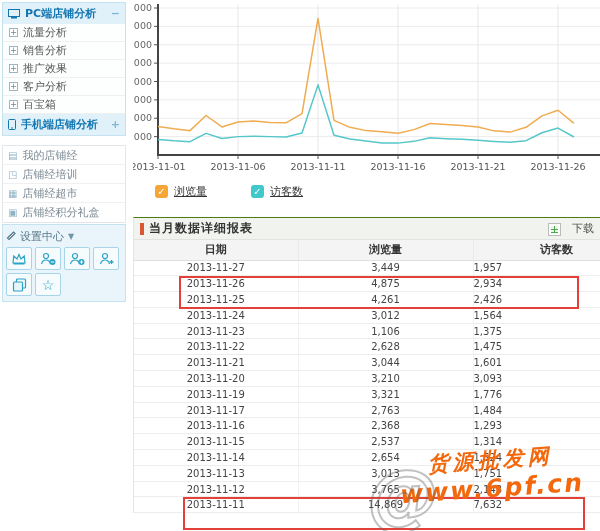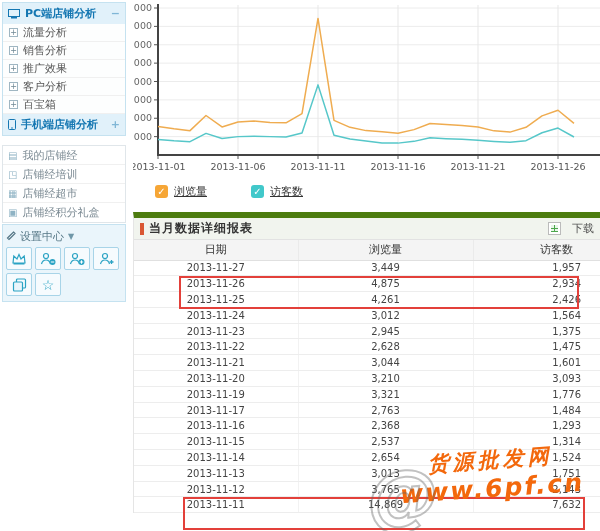--- a/index.html
+++ b/index.html
@@ -36,46 +36,46 @@
 
   
   .main { position:absolute; left:133px; top:0; width:467px; }
   .chart-panel { position:relative; }
   .legend { display:flex; gap:44px; margin:7px 0 0 22px; }
   .legend-item { display:flex; align-items:center; gap:6px; cursor:pointer; }
   .legend-check { width:13px; height:13px; border-radius:3px; color:#fff; font-size:10px;
                   display:flex; align-items:center; justify-content:center; font-weight:bold; }
   .legend-label { font-size:11px; color:#333; text-decoration:underline; }
 
-  .table-panel { position:relative; margin-top:13px; border-top:6px solid #4d7c0f;
+  .table-panel { position:relative; margin-top:18px; border-top:1px solid #4d7c0f;
                  border-left:1px solid #e5e5e5; }
   .table-titlebar { height:22px; background:#f1f4ee; display:flex; align-items:center;
                     padding:0 6px; border-bottom:1px solid #e2e2e2; }
   .marker { width:4px; height:12px; background:#d95733; margin-right:5px; }
   .table-title { font-size:12px; font-weight:bold; color:#333; letter-spacing:1px; }
-  .download { margin-left:auto; display:flex; align-items:center; gap:11px; cursor:pointer; }
+  .download { margin-left:auto; display:flex; align-items:flex-end; gap:11px; cursor:pointer; }
   .xls-icon { width:13px; height:13px; border:1px solid #bbb; background:#fff; position:relative; }
   .xls-icon::before { content:""; position:absolute; inset:2px;
                       background:
                         linear-gradient(#4ca64c,#4ca64c) 0 3px/100% 1px no-repeat,
                         linear-gradient(#4ca64c,#4ca64c) 0 6px/100% 1px no-repeat,
                         linear-gradient(#4ca64c,#4ca64c) 3px 0/1px 100% no-repeat,
                         #e8f5e8; }
   .download span:last-child { font-size:11px; color:#555; }
 
   table { width:100%; border-collapse:collapse; table-layout:fixed; }
-  th { height:20px; background:#f4f4f4; font-size:11px; color:#333; font-weight:normal;
+  th { height:20px; background:#f4f4f4; font-size:11px; color:#333; font-weight:bold;
        border-bottom:1px solid #e0e0e0; border-right:1px solid #eaeaea; }
   td { height:15.8px; font-size:10px; color:#444; border-bottom:1px solid #ededed;
        border-right:1px solid #f2f2f2; white-space:nowrap; }
   th:last-child, td:last-child { border-right:none; }
   col.c1 { width:164px; } col.c2 { width:175px; } col.c3 { width:128px; }
   td.c1, th.c1h { text-align:center; }
   td.c2, th.c2h { text-align:center; }
-  td.c3 { text-align:right; padding-right:20px; }
+  td.c3 { padding-right:20px; }
   th.c3h { text-align:right; padding-right:28px; }
 
   .red-box { position:absolute; border:2px solid #e3403a; pointer-events:none; }
   .box1 { left:45px; top:58px; width:400px; height:33px; }
   .box2 { left:49px; top:279px; width:402px; height:33px; }
 
   .watermark { position:absolute; right:0px; top:228px; width:218px; text-align:center;
                transform:rotate(-4deg); pointer-events:none; }
   .wm-at { position:absolute; left:-16px; top:2px; font-size:72px; font-weight:bold;
            font-style:italic; color:transparent; -webkit-text-stroke:2px rgba(100,100,100,.40); }
@@ -299,21 +299,21 @@
               <td class="c2">4,261</td>
               <td class="c3">2,426</td>
             </tr>
             <tr>
               <td class="c1">2013-11-24</td>
               <td class="c2">3,012</td>
               <td class="c3">1,564</td>
             </tr>
             <tr>
               <td class="c1">2013-11-23</td>
-              <td class="c2">2,945</td>
+              <td class="c2">1,106</td>
               <td class="c3">1,375</td>
             </tr>
             <tr>
               <td class="c1">2013-11-22</td>
               <td class="c2">2,628</td>
               <td class="c3">1,475</td>
             </tr>
             <tr>
               <td class="c1">2013-11-21</td>
               <td class="c2">3,044</td>

